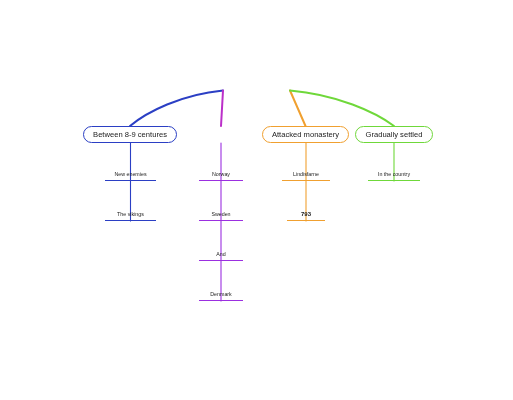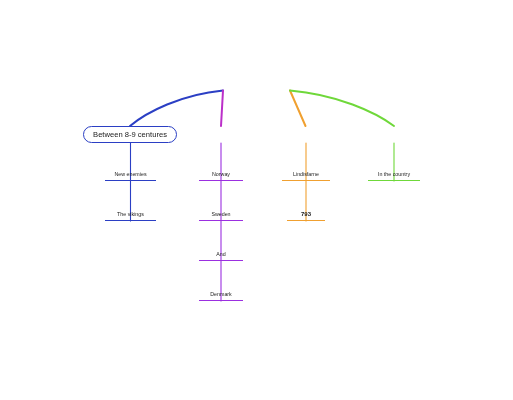--- a/index.html
+++ b/index.html
@@ -69,16 +69,18 @@
       <path d="M 290 90.5 C 336.8 94.5, 375.28 112, 394 126" stroke="#6fd83a" stroke-width="2" fill="none" stroke-linecap="round"></path>
       <path d="M 394 143 L 394 181" stroke="#6fd83a" stroke-width="1.1" fill="none" stroke-linecap="round"></path>
     </svg>
 <div class="node branch-node" style="left: 83px; top: 126px; width: 94px; height: 17px; border-color: rgb(43, 63, 196);">Between 8-9 centures</div>
     <div class="node leaf-node" style="left: 105px; top: 168px; width: 51px; height: 13px; border-bottom-color: rgb(43, 63, 196);">New enemies</div>
     <div class="node leaf-node" style="left: 105px; top: 208px; width: 51px; height: 13px; border-bottom-color: rgb(43, 63, 196);">The vikings</div>
     <div class="node leaf-node" style="left: 199px; top: 168px; width: 44px; height: 13px; border-bottom-color: rgb(155, 47, 224);">Norway</div>
     <div class="node leaf-node" style="left: 199px; top: 208px; width: 44px; height: 13px; border-bottom-color: rgb(155, 47, 224);">Sweden</div>
     <div class="node leaf-node" style="left: 199px; top: 248px; width: 44px; height: 13px; border-bottom-color: rgb(155, 47, 224);">And</div>
     <div class="node leaf-node" style="left: 199px; top: 288px; width: 44px; height: 13px; border-bottom-color: rgb(155, 47, 224);">Denmark</div>
+    <div class="node branch-node" style="left: 262px; top: 126px; width: 87px; height: 17px; border-color: rgb(240, 160, 48);">Attacked monastery</div>
     <div class="node leaf-node" style="left: 282px; top: 168px; width: 48px; height: 13px; border-bottom-color: rgb(240, 160, 48);">Lindisfarne</div>
     <div class="node leaf-node bold" style="left: 287px; top: 208px; width: 38px; height: 13px; border-bottom-color: rgb(240, 160, 48);">793</div>
+    <div class="node branch-node" style="left: 355px; top: 126px; width: 78px; height: 17px; border-color: rgb(111, 216, 58);">Gradually settled</div>
     <div class="node leaf-node" style="left: 368px; top: 168px; width: 52px; height: 13px; border-bottom-color: rgb(111, 216, 58);">In the country</div>
   </div>
 
 </body></html>

